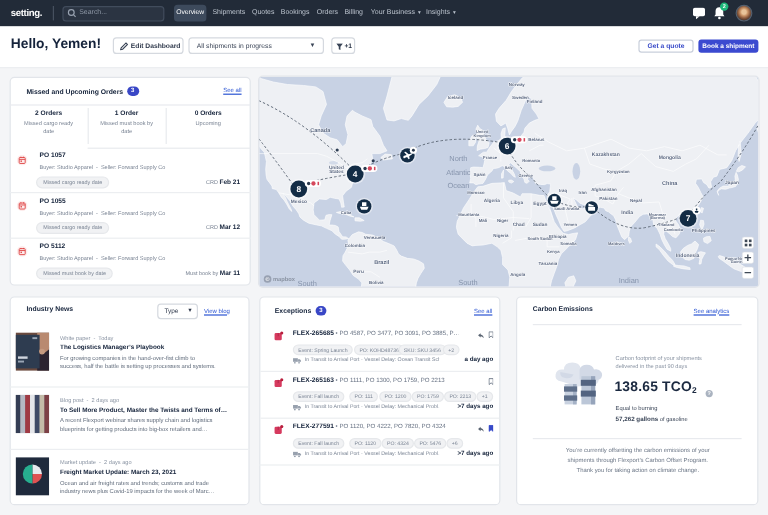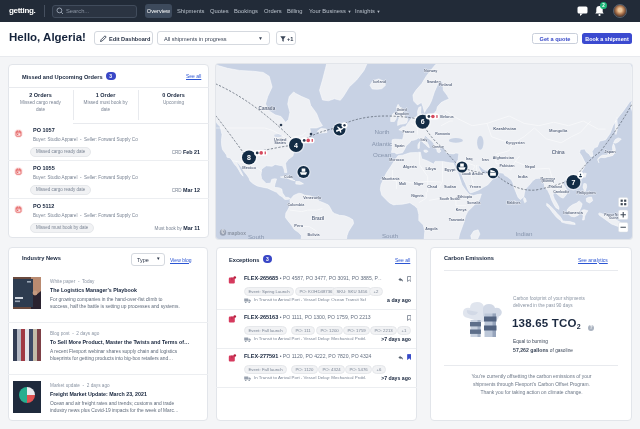--- a/index.html
+++ b/index.html
@@ -7,21 +7,21 @@
 .abs { position:absolute; }
 .card { position:absolute; background:#fff; border:1px solid #e2e5ea; border-radius:4px; }
 .lnk { color:#2b55d3; text-decoration:underline; }
 .badge { display:inline-block; background:#3947c6; color:#fff; border-radius:6px; font-size:5px; font-weight:bold; padding:1px 3.5px; vertical-align:1px; }
 .pill { display:inline-block; background:#f1f2f4; border:1px solid #e6e8eb; border-radius:7px; color:#7a8494; }
 </style>
 </head>
 <body>
 
 <div class="abs" style="left:0;top:0;width:640px;height:22px;background:#222b38;"></div>
-<div class="abs" style="left:9px;top:6px;color:#fff;font-weight:bold;font-size:8px;letter-spacing:-0.3px;">getting.</div>
+<div class="abs" style="left:9px;top:6px;color:#fff;font-weight:bold;font-size:8px;letter-spacing:-0.3px;">setting.</div>
 <div class="abs" style="left:44px;top:5px;width:1px;height:12px;background:#46505f;"></div>
 <div class="abs" style="left:52px;top:4.5px;width:85px;height:13px;background:#2b3442;border:1px solid #414c5c;border-radius:3px;"></div>
 <svg class="abs" style="left:56px;top:7px" width="8" height="8" viewBox="0 0 8 8">
     <circle cx="3.4" cy="3.4" r="2.4" fill="none" stroke="#98a2b0" stroke-width="1"></circle>
     <path d="M5.2,5.2 L7,7" stroke="#98a2b0" stroke-width="1"></path>
   </svg>
 <div class="abs" style="left:66px;top:8px;color:#8d97a5;font-size:5.8px;">Search...</div>
 <div class="abs" style="left:145px;top:4px;height:14px;background:#3d4a5c;border-radius:3px;width:27px;"></div>
 <div class="abs" style="left:145px;top:8px;width:27px;text-align:center;color:#fff;font-size:5.6px;">Overview</div>
 <div class="abs" style="left:177px;top:8px;color:#bac2cc;font-size:5.8px;">Shipments</div>
@@ -36,21 +36,21 @@
     <path d="M3,7.5 L3,10 L6,7.5 Z" fill="#fff"></path>
   </svg>
 <svg class="abs" style="left:594px;top:5px" width="12" height="12" viewBox="0 0 12 12">
     <path d="M5.5,1 a3.2,3.2 0 0 1 3.2,3.2 V7 l1,1.6 H1.3 L2.3,7 V4.2 A3.2,3.2 0 0 1 5.5,1 Z" fill="#fff"></path>
     <circle cx="5.5" cy="10" r="1.1" fill="#fff"></circle>
   </svg>
 <div class="abs" style="left:600px;top:1.5px;width:7px;height:7px;border-radius:50%;background:#1db87a;color:#fff;font-size:4.5px;text-align:center;line-height:7px;font-weight:bold;">2</div>
 <div class="abs" style="left:613px;top:4px;width:14px;height:14px;border-radius:50%;background:radial-gradient(circle at 50% 42%, #e8c49a 0 20%, #c89265 35%, #8a5a3e 55%, #4a342a 75%, #2b211c 100%);border:1px solid #55606e;"></div>
 
 <div class="abs" style="left:0;top:22px;width:640px;height:35px;background:#fff;border-bottom:1px solid #e8eaee;"></div>
-<div class="abs" style="left:9px;top:31px;font-size:11.5px;font-weight:bold;color:#15233b;">Hello, Algeria!</div>
+<div class="abs" style="left:9px;top:31px;font-size:11.5px;font-weight:bold;color:#15233b;">Hello, Yemen!</div>
 <div class="abs" style="left:94px;top:31px;width:59px;height:14px;background:#fff;border:1px solid #d5d9df;border-radius:3px;"></div>
 <svg class="abs" style="left:100px;top:35px" width="7" height="7" viewBox="0 0 7 7">
     <path d="M0.5,6.5 L1,4.8 L5,0.8 L6.2,2 L2.2,6 Z" fill="none" stroke="#394456" stroke-width="0.9"></path>
   </svg>
 <div class="abs" style="left:109px;top:35.5px;font-size:5.6px;font-weight:bold;color:#2c3649;">Edit Dashboard</div>
 <div class="abs" style="left:157px;top:31px;width:113px;height:14px;background:#fff;border:1px solid #d5d9df;border-radius:3px;"></div>
 <div class="abs" style="left:164px;top:35.5px;font-size:5.6px;color:#3a4456;">All shipments in progress</div>
 <div class="abs" style="left:258px;top:35px;font-size:5px;color:#3a4456;">▼</div>
 <div class="abs" style="left:276px;top:31px;width:20px;height:14px;background:#fff;border:1px solid #d5d9df;border-radius:3px;"></div>
 <svg class="abs" style="left:279.5px;top:35.5px" width="6" height="6" viewBox="0 0 6 6">

